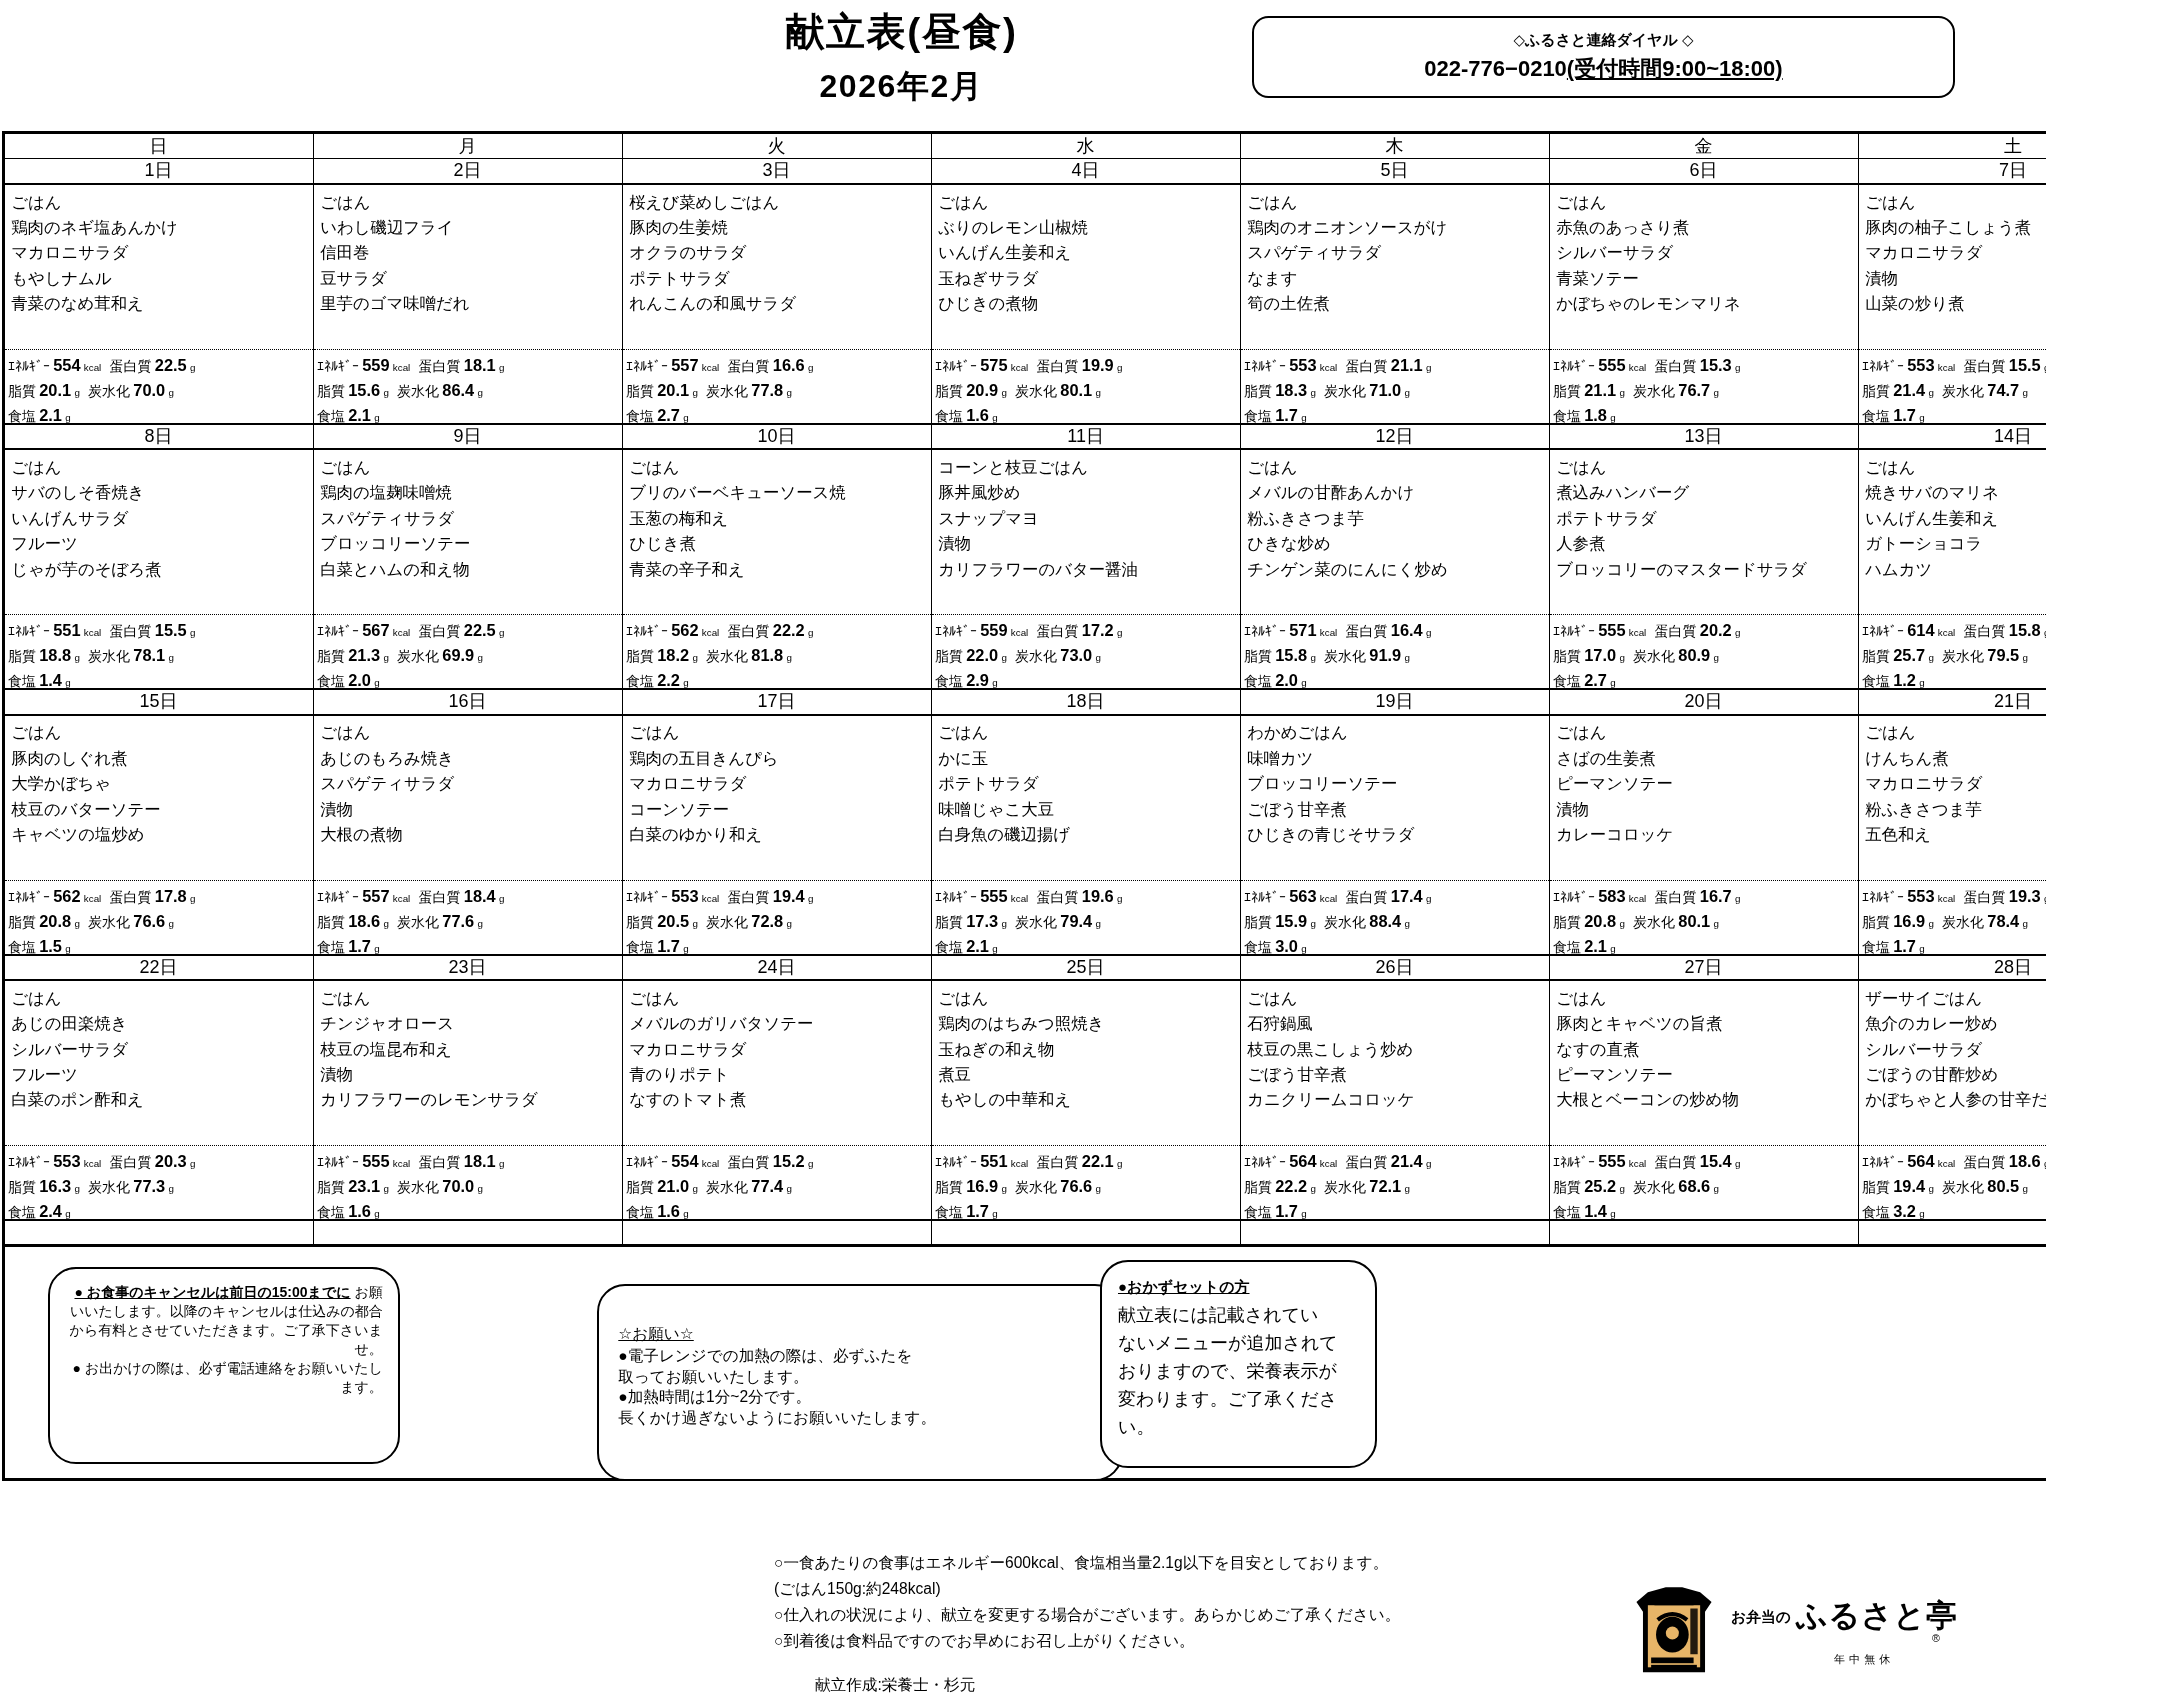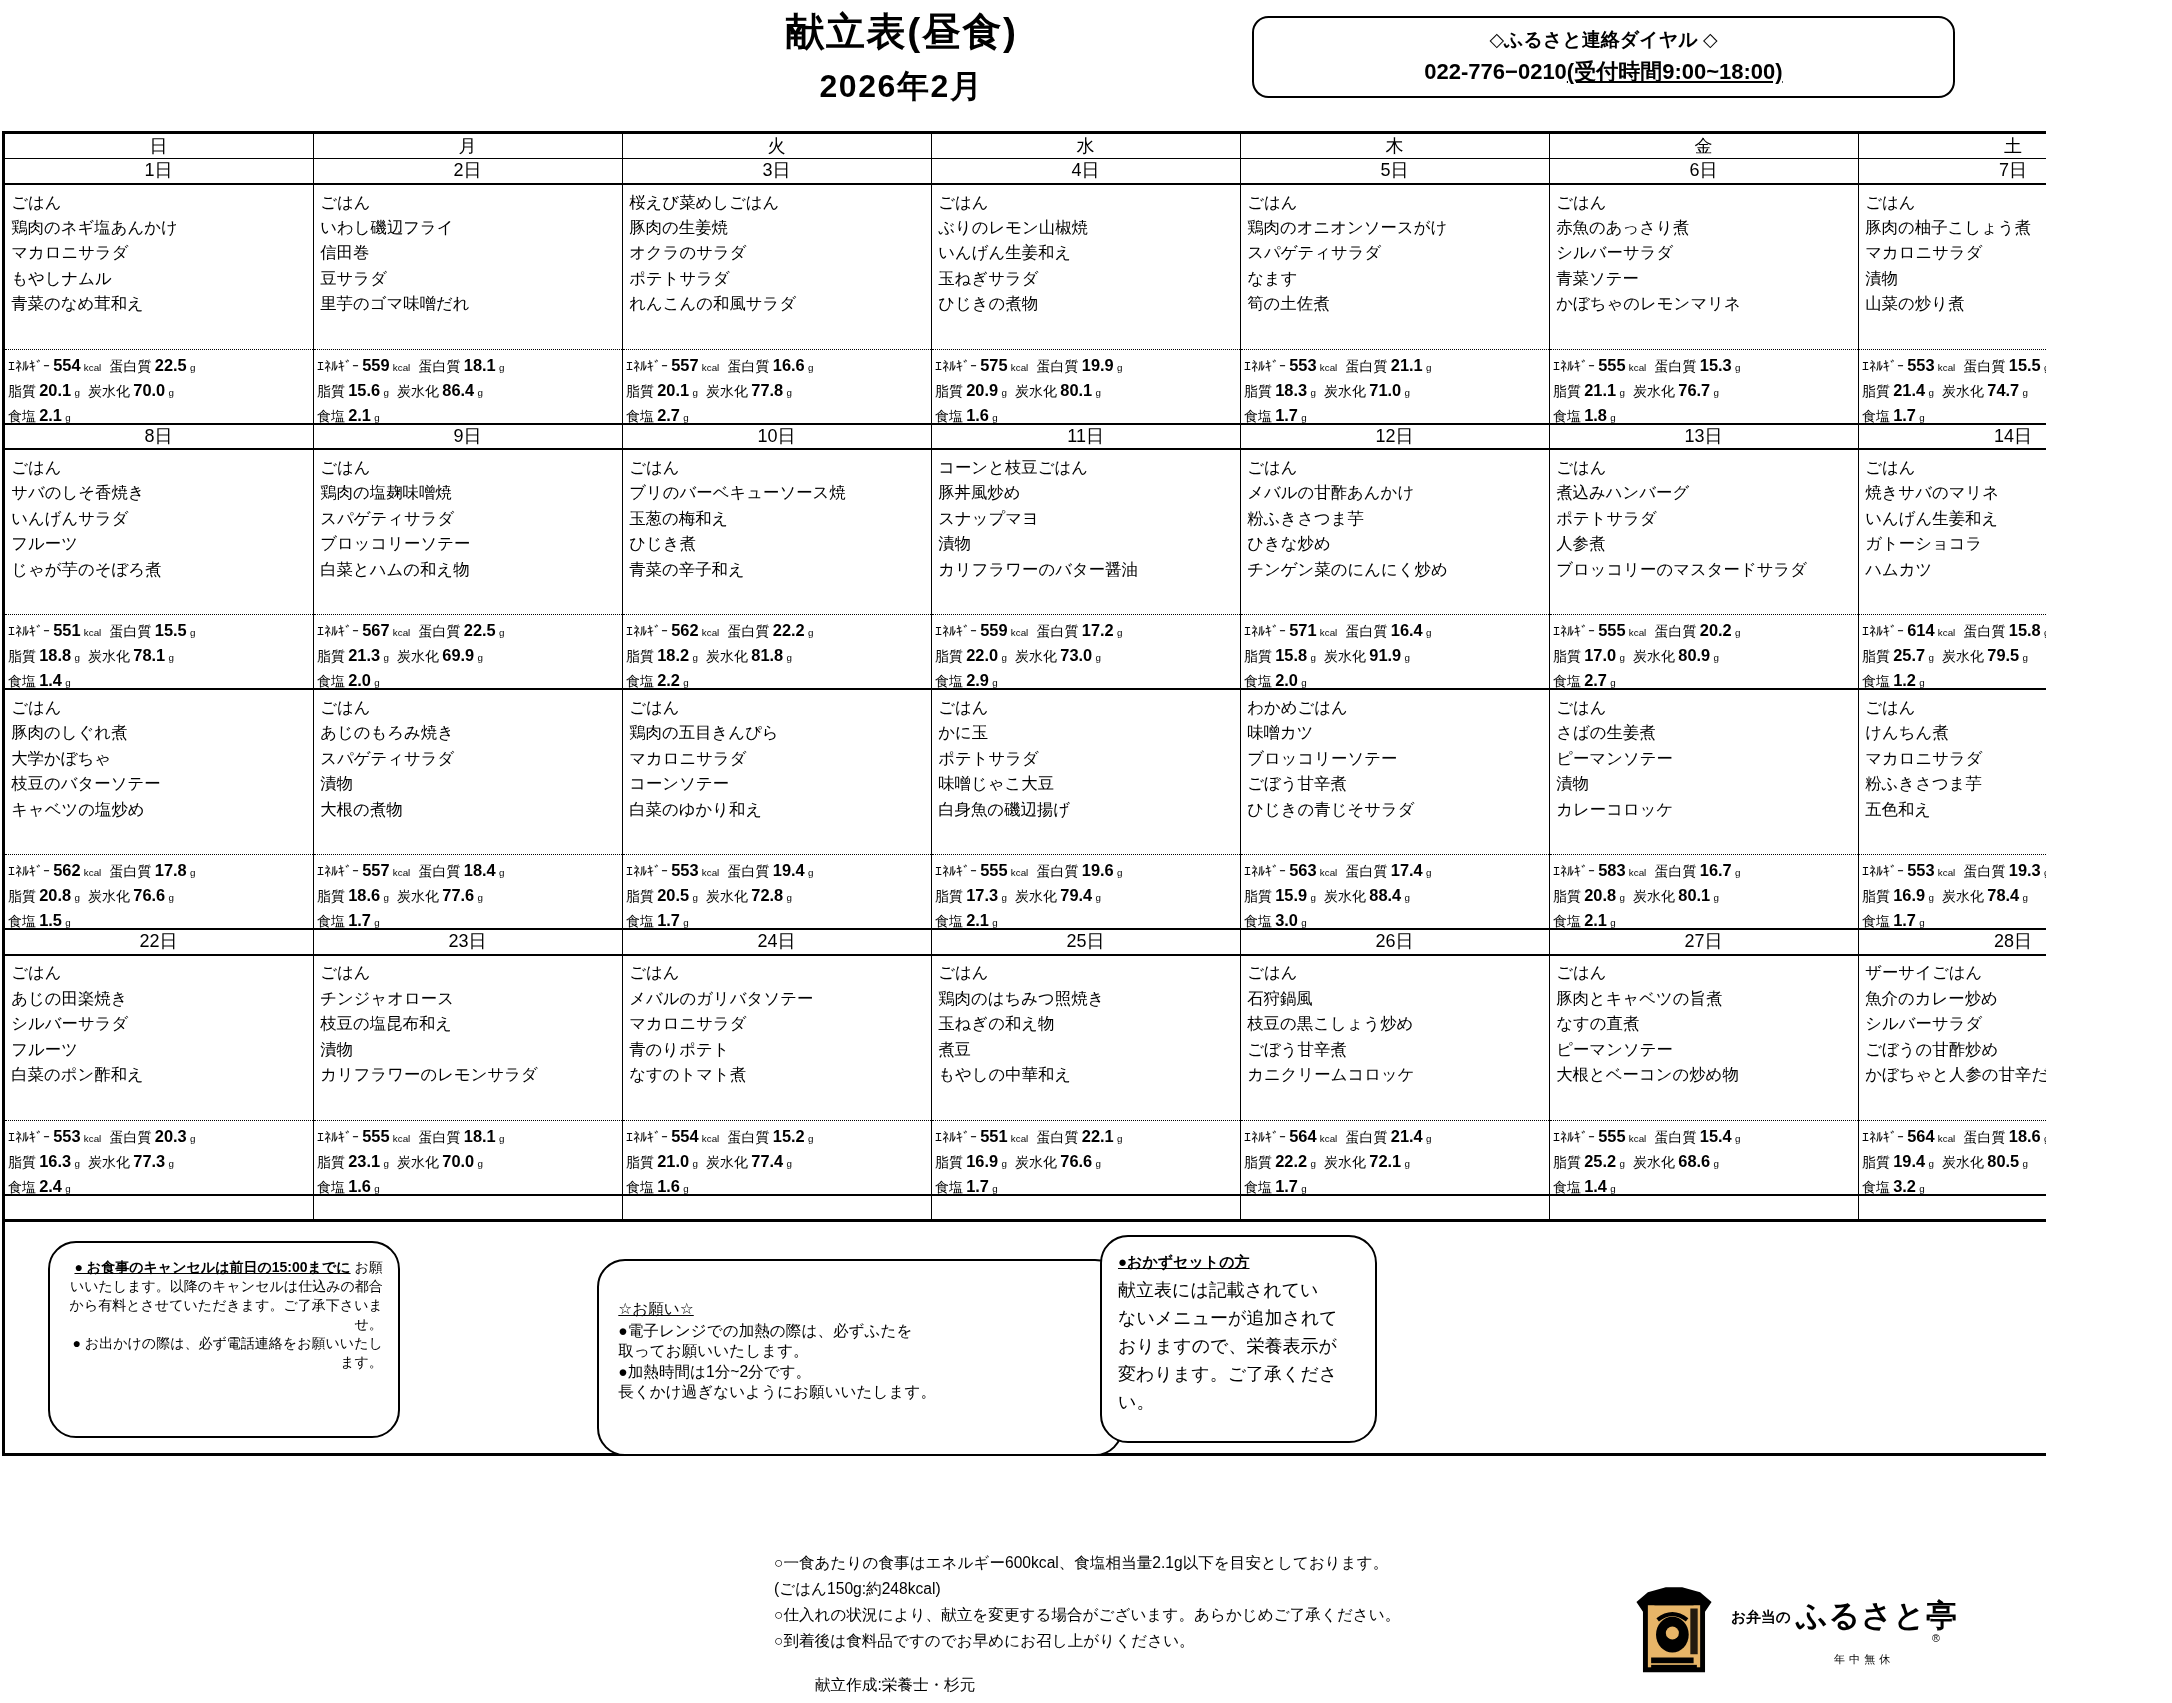--- a/index.html
+++ b/index.html
@@ -6,21 +6,21 @@
   body { background:#fff; font-family:"Liberation Sans","DejaVu Sans",sans-serif; color:#000; }
   .page { position:relative; width:2046px; height:1704px; background:#fff; overflow:hidden; }
 
   
   .title-block { position:absolute; left:623px; top:4.9px; width:557px; text-align:center; }
   .title-main { font-size:39px; font-weight:900; letter-spacing:1.6px; }
   .title-sub  { font-size:32px; font-weight:900; margin-top:6.6px; letter-spacing:1.6px; }
   .contact-box { position:absolute; left:1252px; top:16.4px; width:703px; height:82px;
                  border:2.5px solid #000; border-radius:16.4px; display:flex; flex-direction:column;
                  justify-content:center; align-items:center; gap:4.1px; background:#fff; }
-  .contact-line1 { font-size:19px; font-weight:bold; }
+  .contact-line1 { font-size:15px; font-weight:bold; }
   .contact-line2 { font-size:22px; font-weight:bold; }
   .contact-hours { text-decoration:underline; }
 
   
   .frame { position:absolute; left:1.6px; top:131px; width:2169px; border:3.3px solid #000; background:#fff; }
   .grid-row { display:grid; grid-template-columns:repeat(7,1fr); }
   .hcell { height:25.4px; line-height:24px; text-align:center; font-size:18px;
            border-right:1.6px solid #000; border-bottom:1.6px solid #000; }
   .dcell { height:25.4px; line-height:23px; text-align:center; font-size:18px;
            border-right:1.6px solid #000; border-bottom:2.5px solid #000; }
@@ -297,20 +297,29 @@
               <div class="menu-item">ハムカツ</div>
             </div>
             <div class="nut">
               <div class="nut-line"><span class="nl">ｴﾈﾙｷﾞｰ</span><span class="nn">614</span><span class="nu">kcal</span><span class="nl sp">蛋白質</span><span class="nn">15.8</span><span class="nu">g</span></div>
               <div class="nut-line"><span class="nl">脂質</span><span class="nn">25.7</span><span class="nu">g</span><span class="nl sp">炭水化</span><span class="nn">79.5</span><span class="nu">g</span></div>
               <div class="nut-line"><span class="nl">食塩</span><span class="nn">1.2</span><span class="nu">g</span></div>
             </div>
           </div>
         </div>
         <div class="grid-row">
+          <div class="dcell">15日</div>
+          <div class="dcell">16日</div>
+          <div class="dcell">17日</div>
+          <div class="dcell">18日</div>
+          <div class="dcell">19日</div>
+          <div class="dcell">20日</div>
+          <div class="dcell">21日</div>
+        </div>
+        <div class="grid-row">
           <div class="ccell">
             <div class="menu">
               <div class="menu-item">ごはん</div>
               <div class="menu-item">豚肉のしぐれ煮</div>
               <div class="menu-item">大学かぼちゃ</div>
               <div class="menu-item">枝豆のバターソテー</div>
               <div class="menu-item">キャベツの塩炒め</div>
             </div>
             <div class="nut">
               <div class="nut-line"><span class="nl">ｴﾈﾙｷﾞｰ</span><span class="nn">562</span><span class="nu">kcal</span><span class="nl sp">蛋白質</span><span class="nn">17.8</span><span class="nu">g</span></div>

